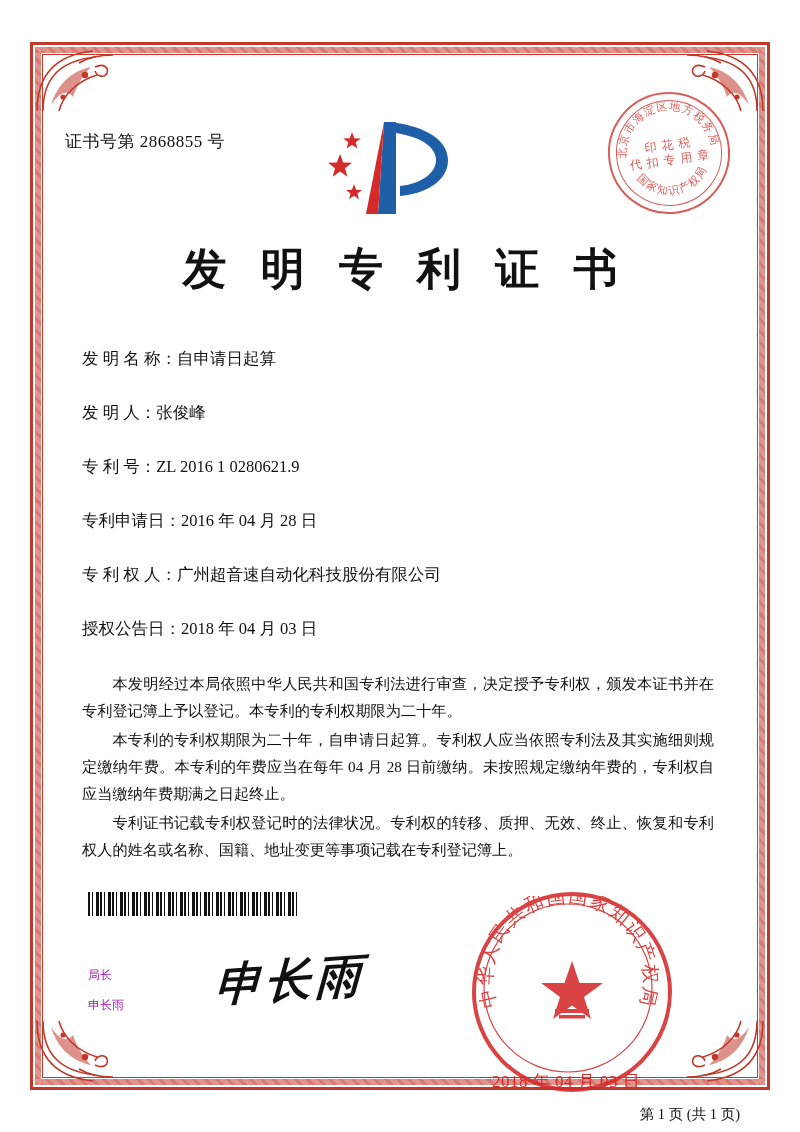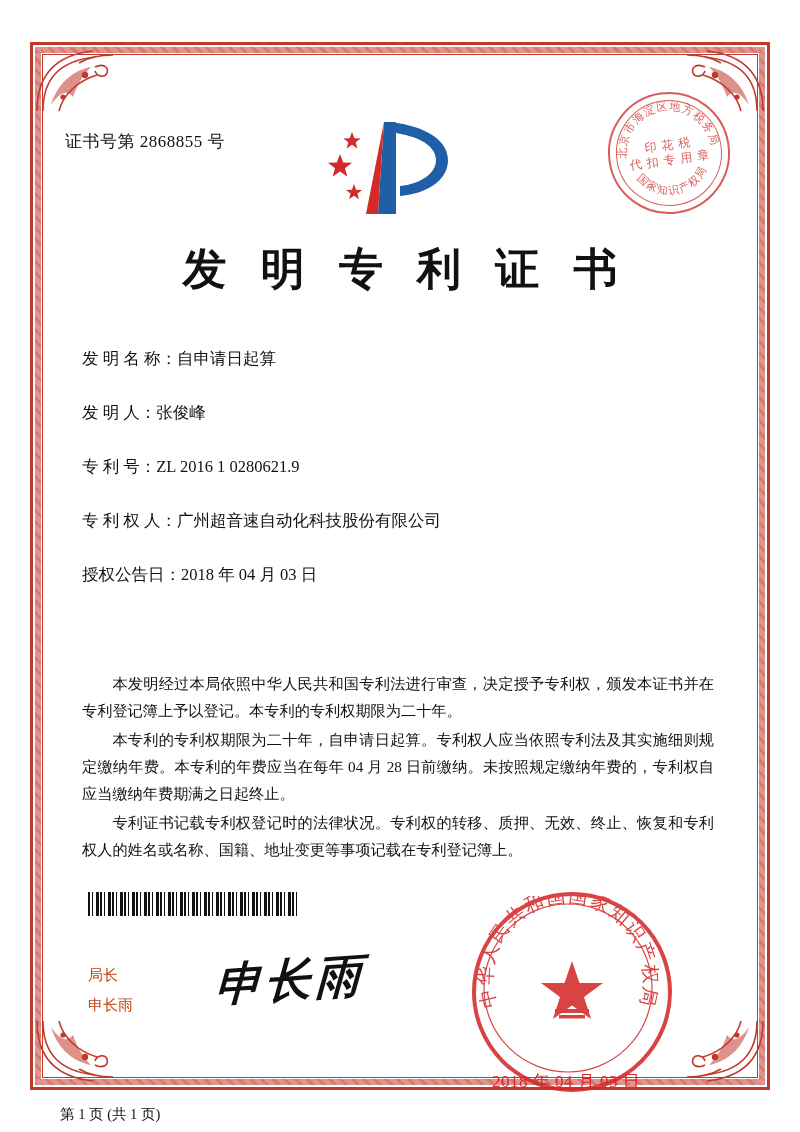--- a/index.html
+++ b/index.html
@@ -203,23 +203,23 @@
       #111 8px, #111 11px,
       #fff 11px, #fff 12px
     );
   }
 
   
   .sign-label {
     position: absolute;
     left: 28px;
     top: 890px;
-    font-size: 15px;
+    font-size: 12px;
     line-height: 30px;
-    color: #c2410c;
+    color: #a21caf;
   }
   .signature {
     position: absolute;
     left: 155px;
     top: 880px;
     font-size: 46px;
     font-family: "Liberation Serif", serif;
     font-style: italic;
     font-weight: bold;
     color: #111;
@@ -256,21 +256,21 @@
     font-size: 17px;
     color: #d42a2a;
     letter-spacing: 0.5px;
   }
 
   .page-footer {
     position: absolute;
     left: 0;
     top: 1035px;
     width: 680px;
-    text-align: left;
+    text-align: right;
     font-size: 14.5px;
     color: #111;
   }
 </style>
 </head>
 <body>
 
 <div class="border-outer"></div>
 <div class="border-band"></div>
 <div class="border-inner"></div>
@@ -378,20 +378,23 @@
     <div class="field-row">
       <span class="field-label">发 明 名 称：</span><span class="field-value">自申请日起算</span>
     </div>
     <div class="field-row">
       <span class="field-label">发 明 人：</span><span class="field-value">张俊峰</span>
     </div>
     <div class="field-row">
       <span class="field-label">专 利 号：</span><span class="field-value">ZL 2016 1 0280621.9</span>
     </div>
     <div class="field-row">
+      <span class="field-label">专利申请日：</span><span class="field-value">2016 年 04 月 28 日</span>
+    </div>
+    <div class="field-row">
       <span class="field-label">专 利 权 人：</span><span class="field-value">广州超音速自动化科技股份有限公司</span>
     </div>
     <div class="field-row">
       <span class="field-label">授权公告日：</span><span class="field-value">2018 年 04 月 03 日</span>
     </div>
   </div>
 
   <div class="paragraphs">
     <p>本发明经过本局依照中华人民共和国专利法进行审查，决定授予专利权，颁发本证书并在专利登记簿上予以登记。本专利的专利权期限为二十年。</p>
     <p>本专利的专利权期限为二十年，自申请日起算。专利权人应当依照专利法及其实施细则规定缴纳年费。本专利的年费应当在每年 04 月 28 日前缴纳。未按照规定缴纳年费的，专利权自应当缴纳年费期满之日起终止。</p>

